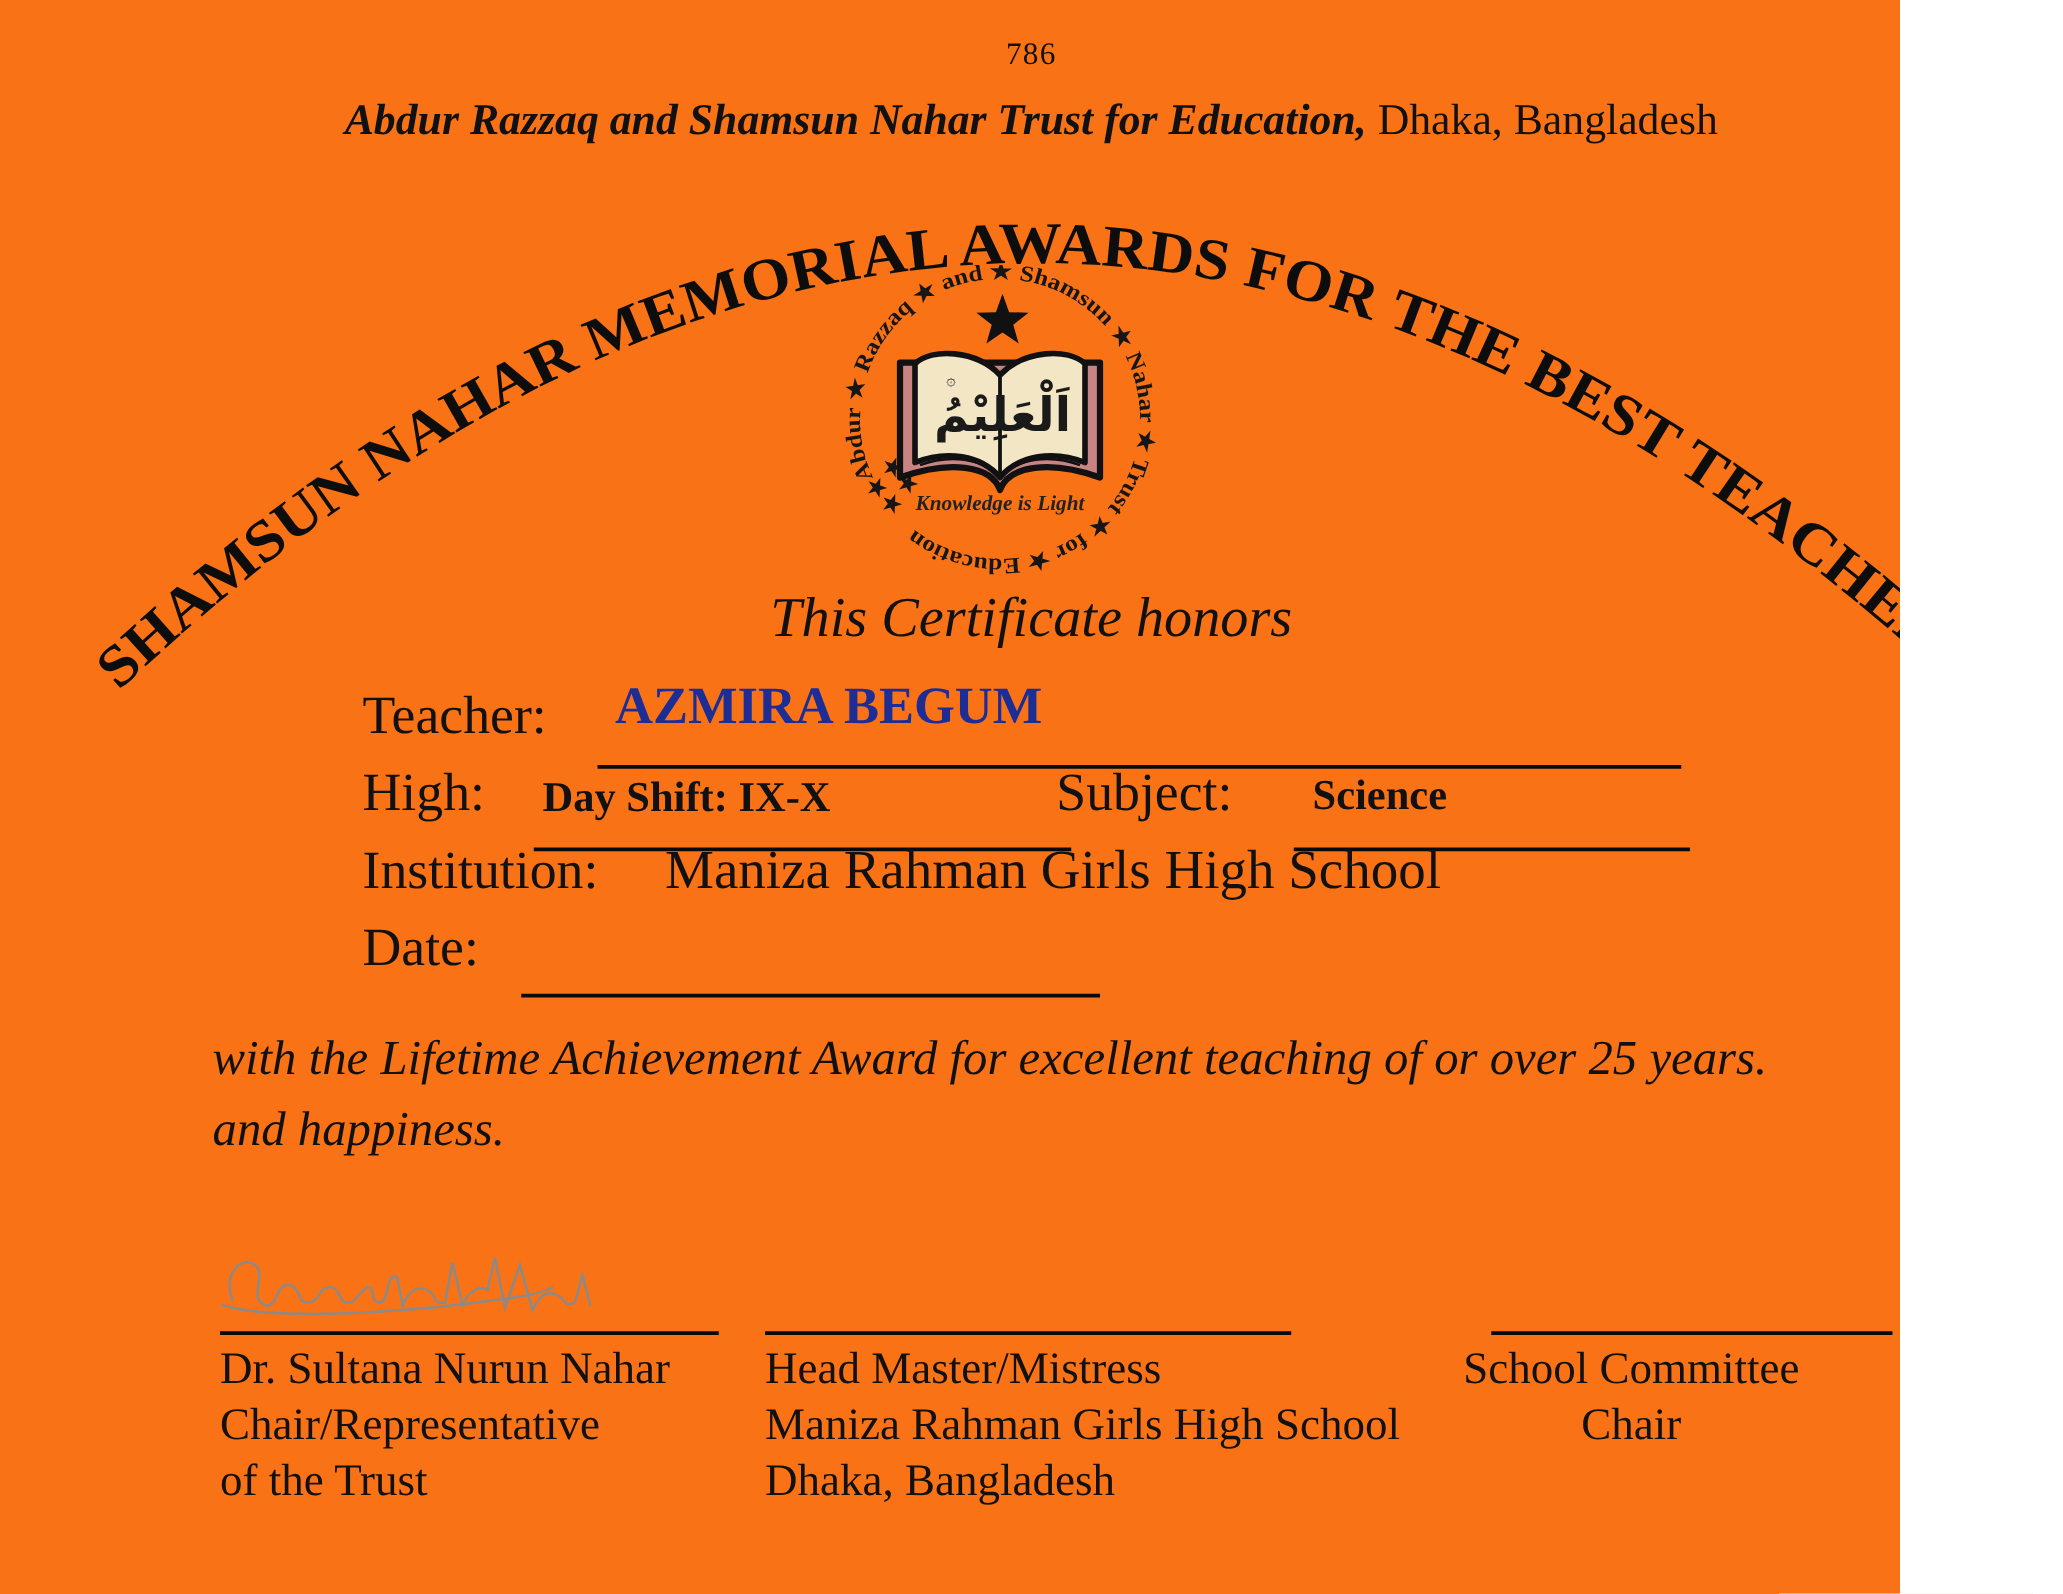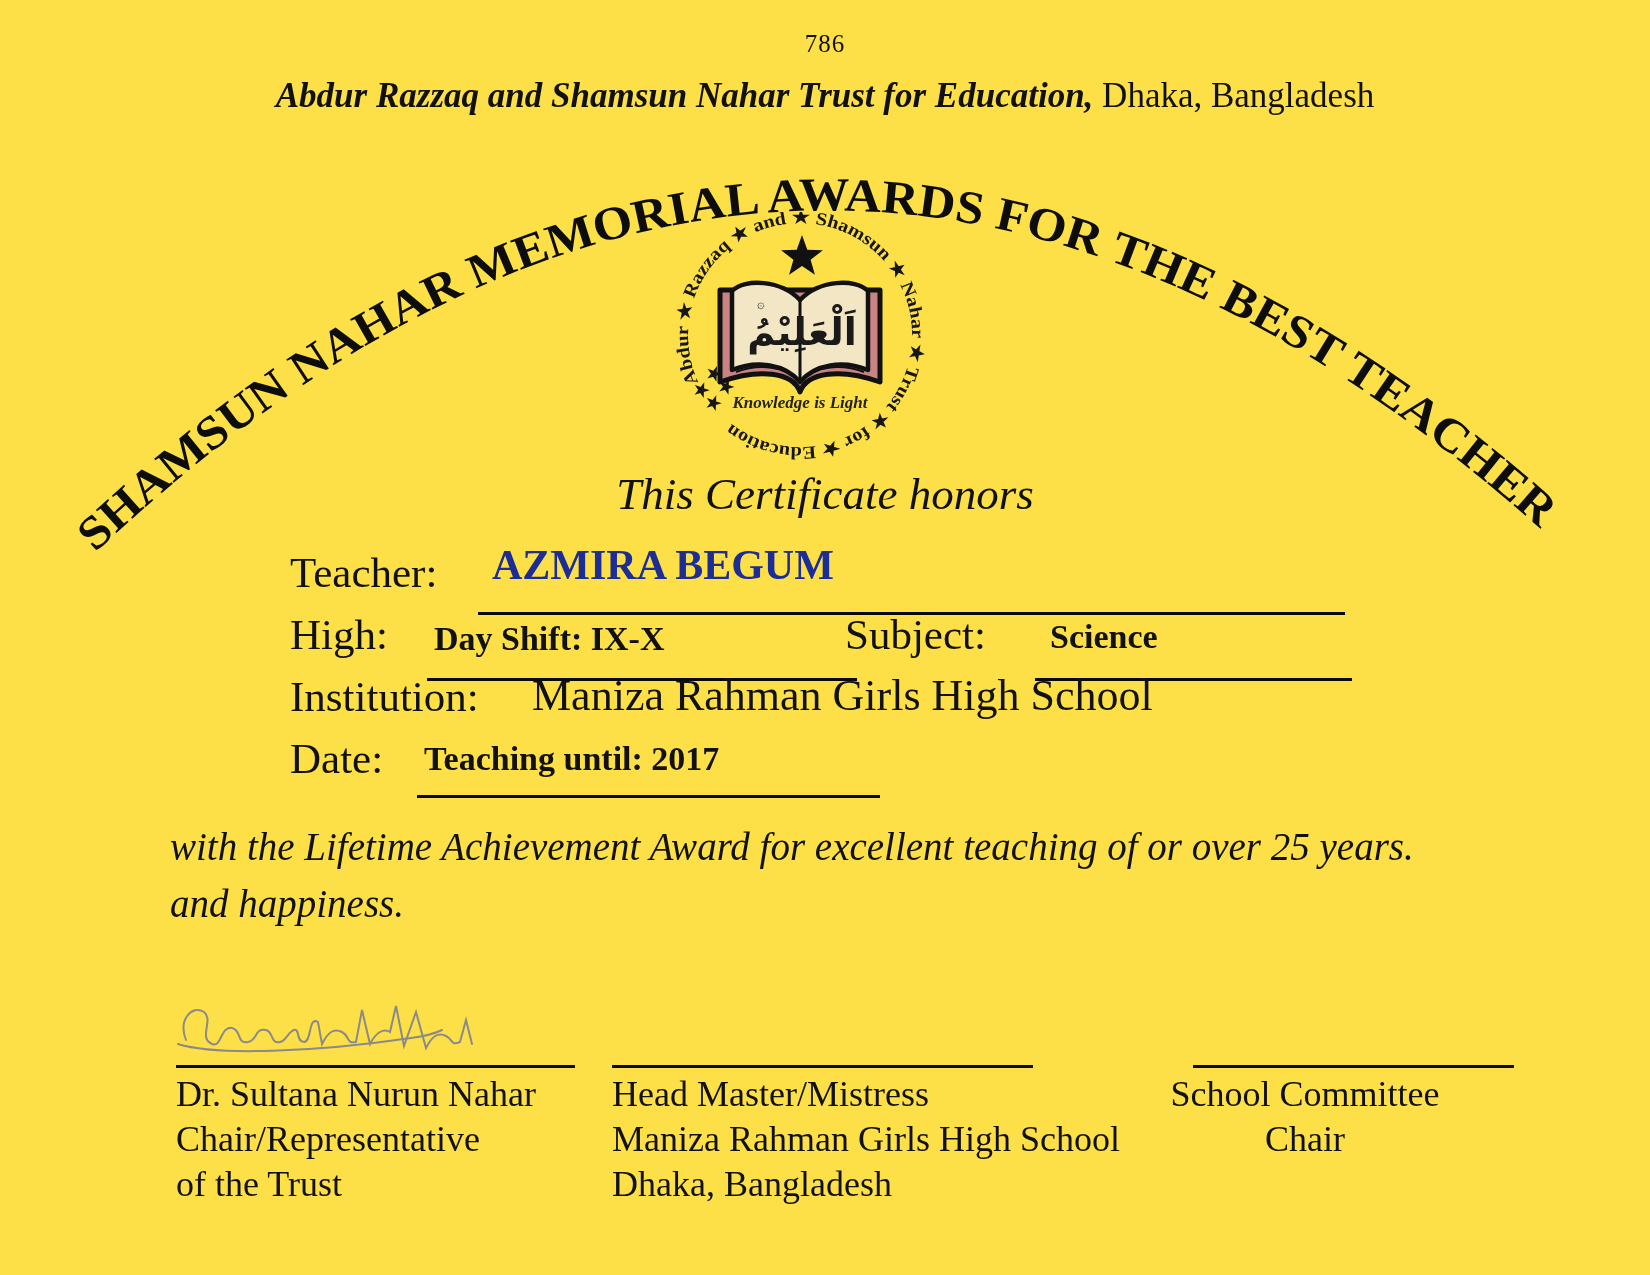--- a/index.html
+++ b/index.html
@@ -1,16 +1,16 @@
 <!DOCTYPE html>
 <html><head>
 <meta charset="utf-8">
 <style>
   html,body{margin:0;padding:0;background:#ffffff;}
-  #page{position:relative;width:1650px;height:1275px;background:#fde047;overflow:hidden;
+  #page{position:relative;width:1520px;height:1275px;background:#f97316;overflow:hidden;
         font-family:"Liberation Serif", serif;color:#111;}
   .abs{position:absolute;}
   .center{left:0;width:1650px;text-align:center;}
   #page-number{top:30px;font-size:25px;letter-spacing:1px;}
   #header-line{top:76px;font-size:35px;white-space:nowrap;}
   #header-line .trust{font-weight:bold;font-style:italic;}
   #arc-svg{left:0;top:128px;width:1650px;height:475px;}
   #arc-svg text{font-family:"Liberation Serif",serif;font-weight:bold;font-size:47px;fill:#0d0d0d;}
   #logo-svg{left:645px;top:212px;width:310px;height:266px;}
   .ring-text{font-family:"Liberation Serif",serif;font-size:18px;font-weight:bold;fill:#161616;}
@@ -77,21 +77,20 @@
   <div class="abs uline" style="left:427px;top:678px;width:430px;"></div>
 
   <div class="abs field-label" style="left:845px;top:610px;">Subject:</div>
   <div class="abs field-value" style="left:1050px;top:618px;">Science</div>
   <div class="abs uline" style="left:1035px;top:678px;width:317px;"></div>
 
   <div class="abs field-label" style="left:290px;top:672px;">Institution:</div>
   <div class="abs inst-value" style="left:532px;top:670px;">Maniza Rahman Girls High School</div>
 
   <div class="abs field-label" style="left:290px;top:734px;">Date:</div>
-  <div class="abs field-value" style="left:424px;top:740px;">Teaching until: 2017</div>
   <div class="abs uline" style="left:417px;top:795px;width:463px;"></div>
 
   <div id="body-text" class="abs">
     <div>with the Lifetime Achievement Award for excellent teaching of or over 25 years.</div>
     <div>and happiness.</div>
   </div>
 
   <svg id="sig-svg" class="abs" viewBox="0 0 310 72">
     <g fill="none" stroke="#8a8a8a" stroke-width="2" stroke-linecap="round">
       <path d="M 10 42 C 2 22 16 6 28 14 C 38 22 22 40 36 46 C 46 50 44 28 56 30 C 66 32 60 46 72 44 C 82 42 78 30 90 32 C 98 34 94 46 104 44 C 110 43 112 34 118 32 C 124 30 120 44 128 44 C 136 44 132 18 142 24 L 146 46 C 152 34 158 30 166 34 C 174 38 170 46 180 44 L 186 12 L 194 46 C 200 34 208 30 214 34 L 220 8 L 228 48 L 240 14 L 250 50 C 256 38 262 34 270 38 C 278 42 274 48 284 44 L 290 22 L 296 46"></path>

